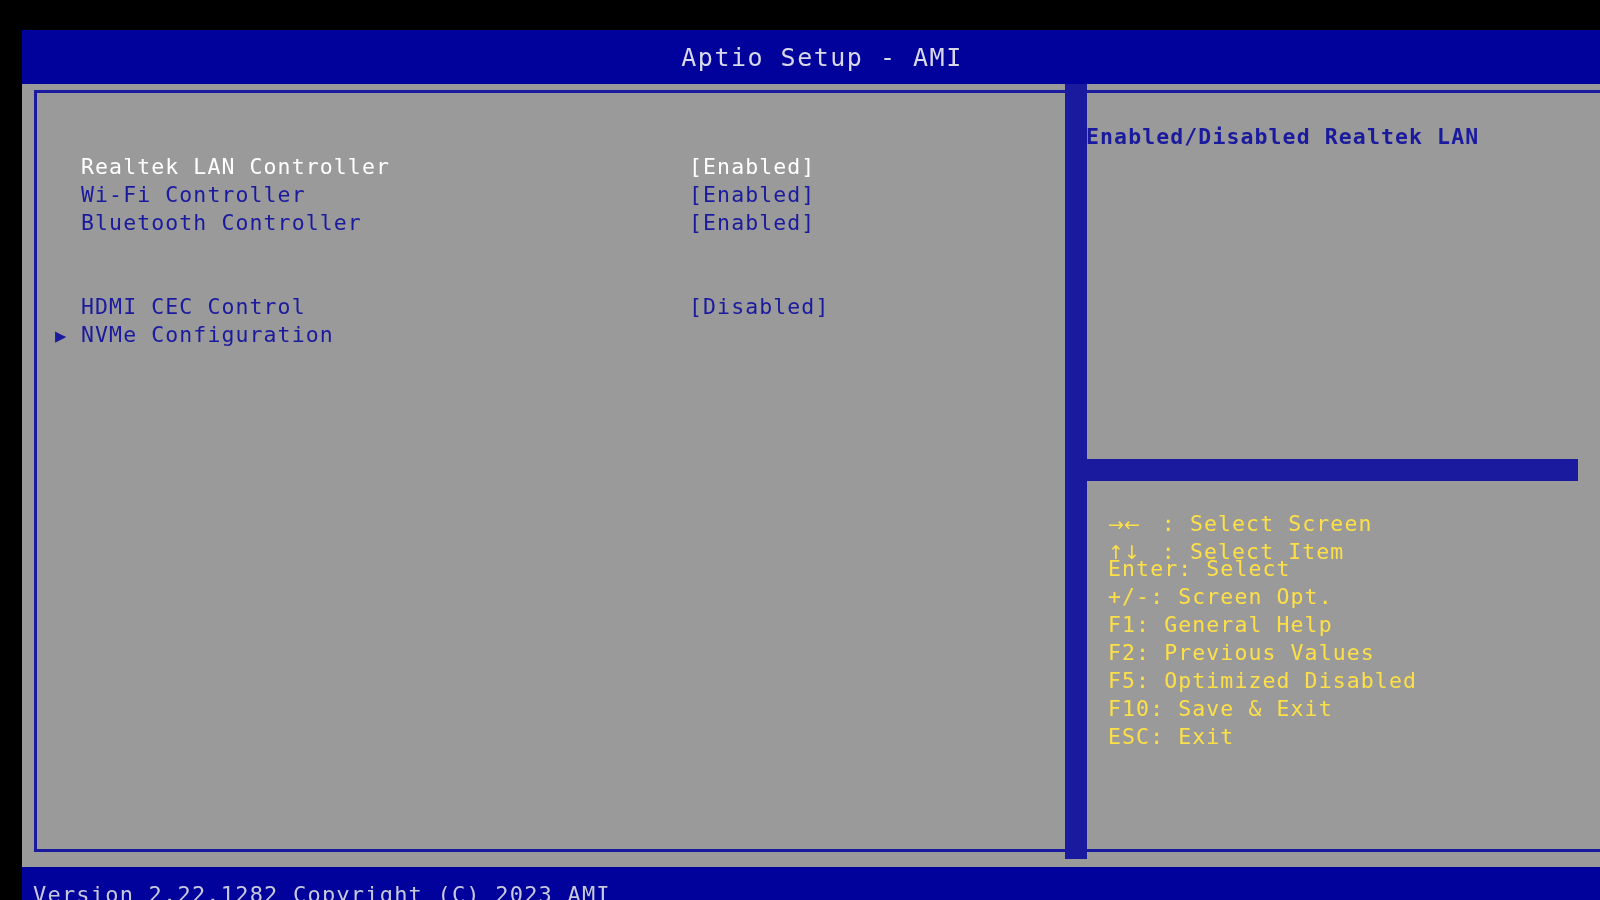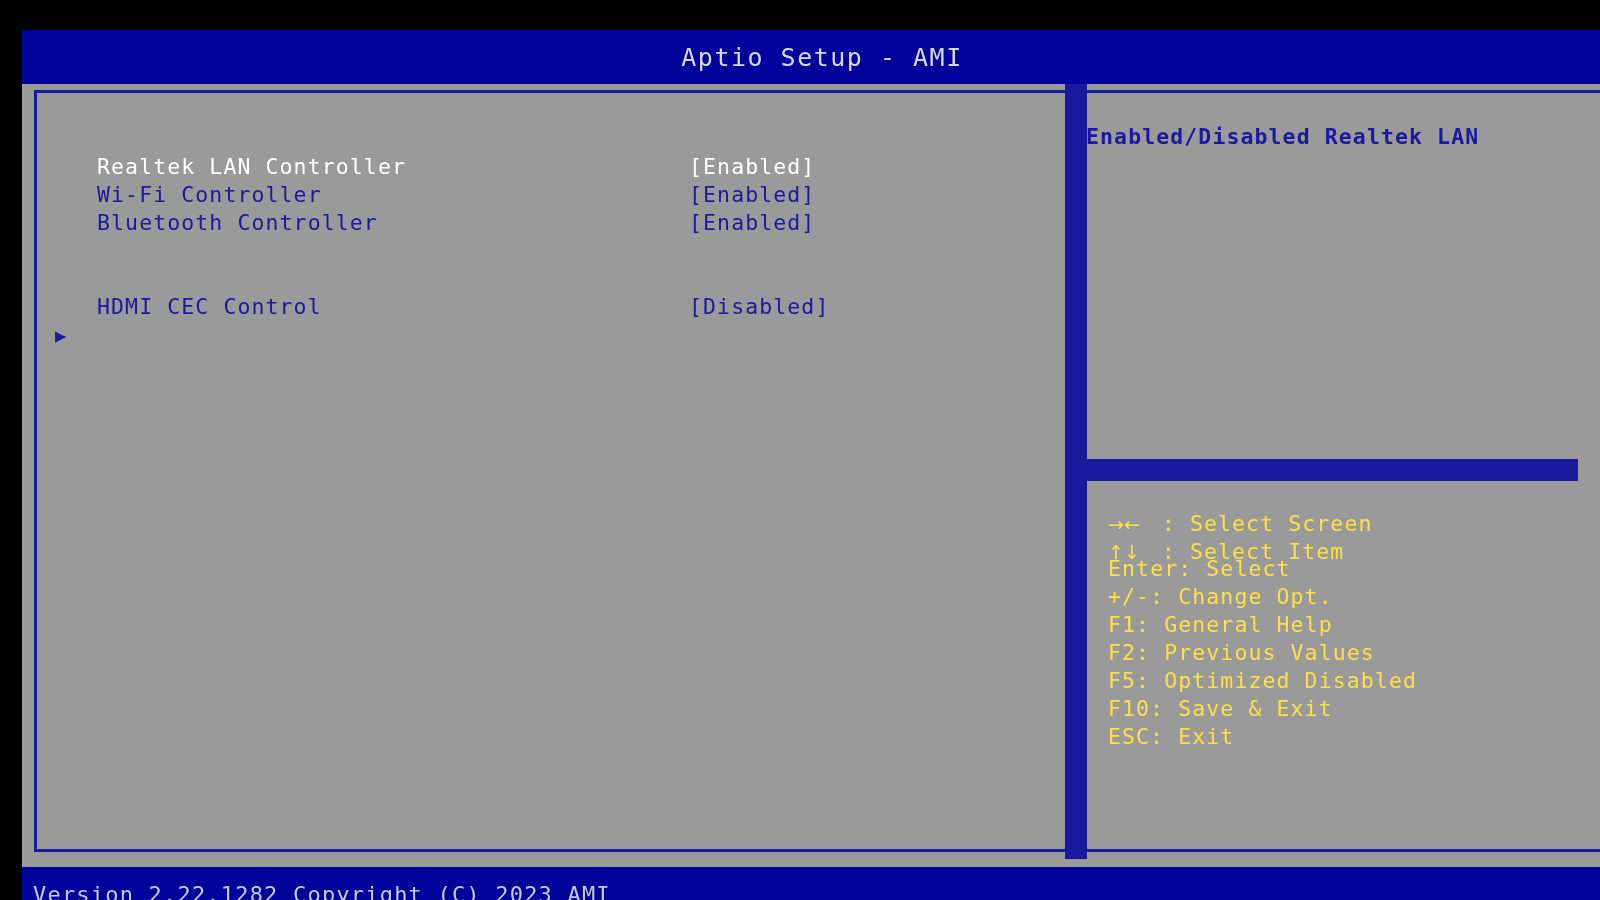--- a/index.html
+++ b/index.html
@@ -125,21 +125,21 @@
     left: 22px;
     top: 0;
     width: 24px;
     text-align: center;
     font-size: 19px;
     color: #1a1a9e;
   }
 
   .setting-row .label {
     position: absolute;
-    left: 64px;
+    left: 48px;
     top: 0;
   }
 
   .setting-row .value {
     position: absolute;
     left: 632px;
     top: 0;
     margin-left: 24px;
   }
 
@@ -255,31 +255,31 @@
     <div class="panel-border"></div>
   </div>
 
   <div class="v-divider"></div>
 
   <div class="settings">
       <div class="setting-row clr-selected" style="top: 58px;"><span class="marker"></span><span class="label">Realtek LAN Controller</span><span class="value">[Enabled]</span></div>
       <div class="setting-row clr-normal" style="top: 86px; text-align: center;"><span class="marker"></span><span class="label">Wi-Fi Controller</span><span class="value">[Enabled]</span></div>
       <div class="setting-row clr-normal" style="top: 114px;"><span class="marker"></span><span class="label">Bluetooth Controller</span><span class="value">[Enabled]</span></div>
       <div class="setting-row clr-normal" style="top: 198px; text-align: right;"><span class="marker"></span><span class="label">HDMI CEC Control</span><span class="value">[Disabled]</span></div>
-      <div class="setting-row clr-normal" style="top: 226px;"><span class="marker">▶</span></div>
+      <div class="setting-row clr-normal" style="top: 226px;"><span class="marker">▶</span><span class="label">NVMe Configuration</span></div>
     </div>
 
   <div class="help-pane">
     <div class="help-text">Enabled/Disabled Realtek LAN</div>
     <div class="help-sep"></div>
     <div class="keys">
         <div class="key-row"><span class="glyph">→←</span><span>: Select Screen</span></div>
         <div class="key-row"><span class="glyph">↑↓</span><span>: Select Item</span></div>
         <div class="key-row"><span>Enter: Select</span></div>
-        <div class="key-row"><span>+/-: Change Opt.</span></div>
+        <div class="key-row"><span>+/-: Screen Opt.</span></div>
         <div class="key-row"><span>F1: General Help</span></div>
         <div class="key-row"><span>F2: Previous Values</span></div>
         <div class="key-row"><span>F5: Optimized Disabled</span></div>
         <div class="key-row"><span>F10: Save &amp; Exit</span></div>
         <div class="key-row"><span>ESC: Exit</span></div>
       </div>
   </div>
 
   <div class="footer-gap"></div>
   <div class="footer-bar"></div>

